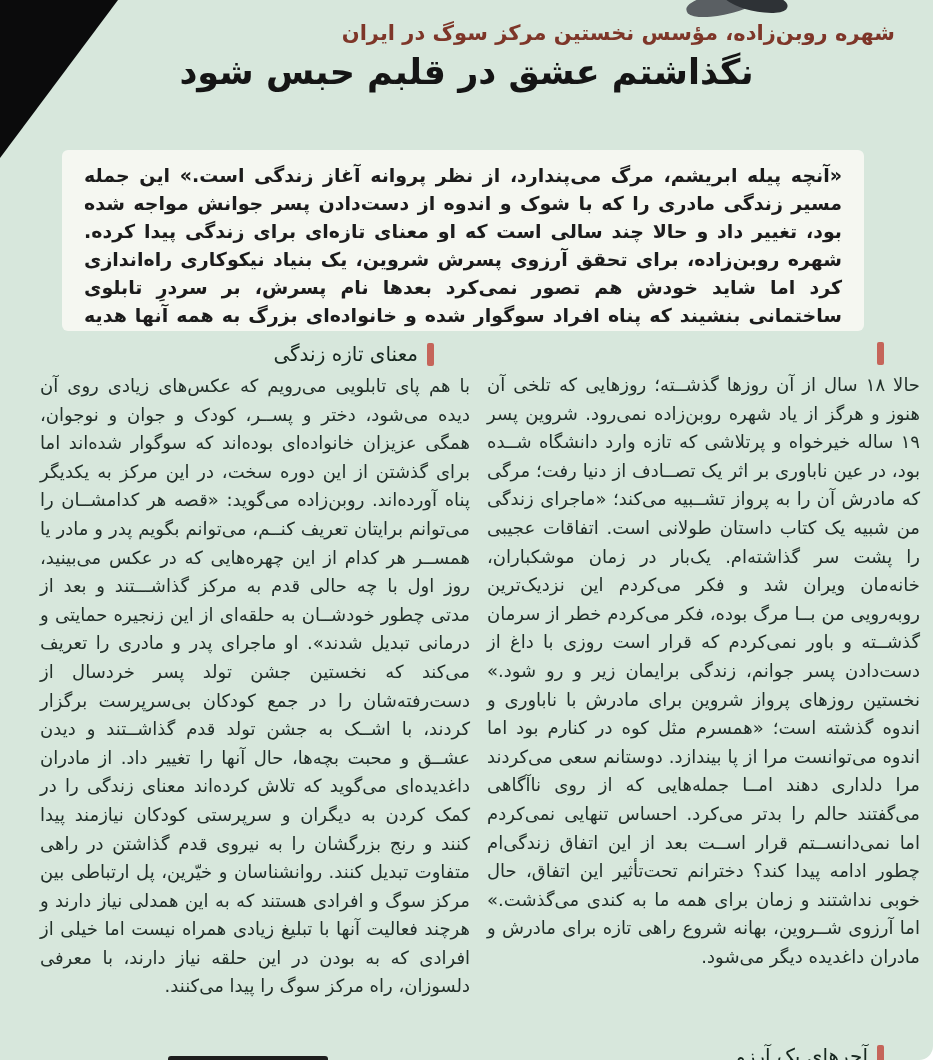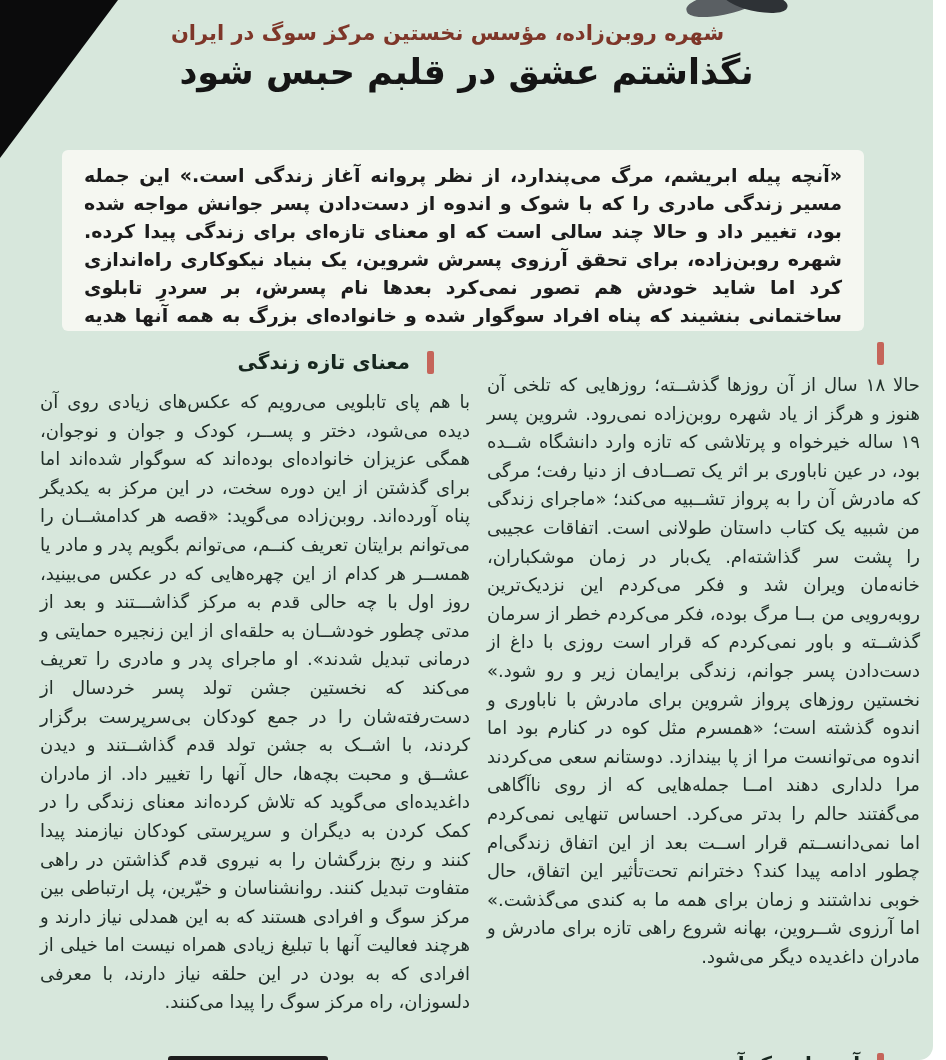--- a/index.html
+++ b/index.html
@@ -33,21 +33,21 @@
     background: #5a5f63; border-radius: 45% 60% 50% 55%;
     transform: rotate(-12deg);
   }
   .photo-frag .frag-b {
     position: absolute; left: 36px; top: 3px; width: 66px; height: 21px;
     background: #2e3236; border-radius: 50% 45% 55% 50%;
     transform: rotate(13deg);
   }
   .kicker {
     position: absolute; top: 21px; left: 0; width: 895px;
-    direction: rtl; text-align: center;
+    direction: rtl; text-align: right;
     font-size: 21px; font-weight: bold;
     color: var(--kicker-color, #7e3629);
   }
   .headline {
     position: absolute; top: 52px; left: 0; width: 933px; margin: 0;
     direction: rtl; text-align: center;
     font-size: 35px; font-weight: bold;
     color: var(--headline-color, #151515);
   }
   .lede-box {
@@ -72,22 +72,22 @@
     display: flex; align-items: center; gap: 9px;
     margin: 0 36px 6px 0;
   }
   .accent-bar {
     flex: 0 0 auto;
     width: 7px; height: 23px;
     background: var(--accent-color, #c5655a);
     border-radius: 2px;
   }
   .heading-row h2 {
-    margin: 8px;
-    font-size: 20px; font-weight: bold;
+    margin: 0;
+    font-size: 20px; font-weight: normal;
     color: #17271f;
   }
   .section-body {
     margin: 6px 0 0;
     font-size: 18px; line-height: 28.6px;
     text-align: justify; text-align-last: right;
     color: var(--body-text-color, #23302a);
   }
   .clipped-heading {
     position: absolute; top: 1044px; right: 13px; width: 433px;

